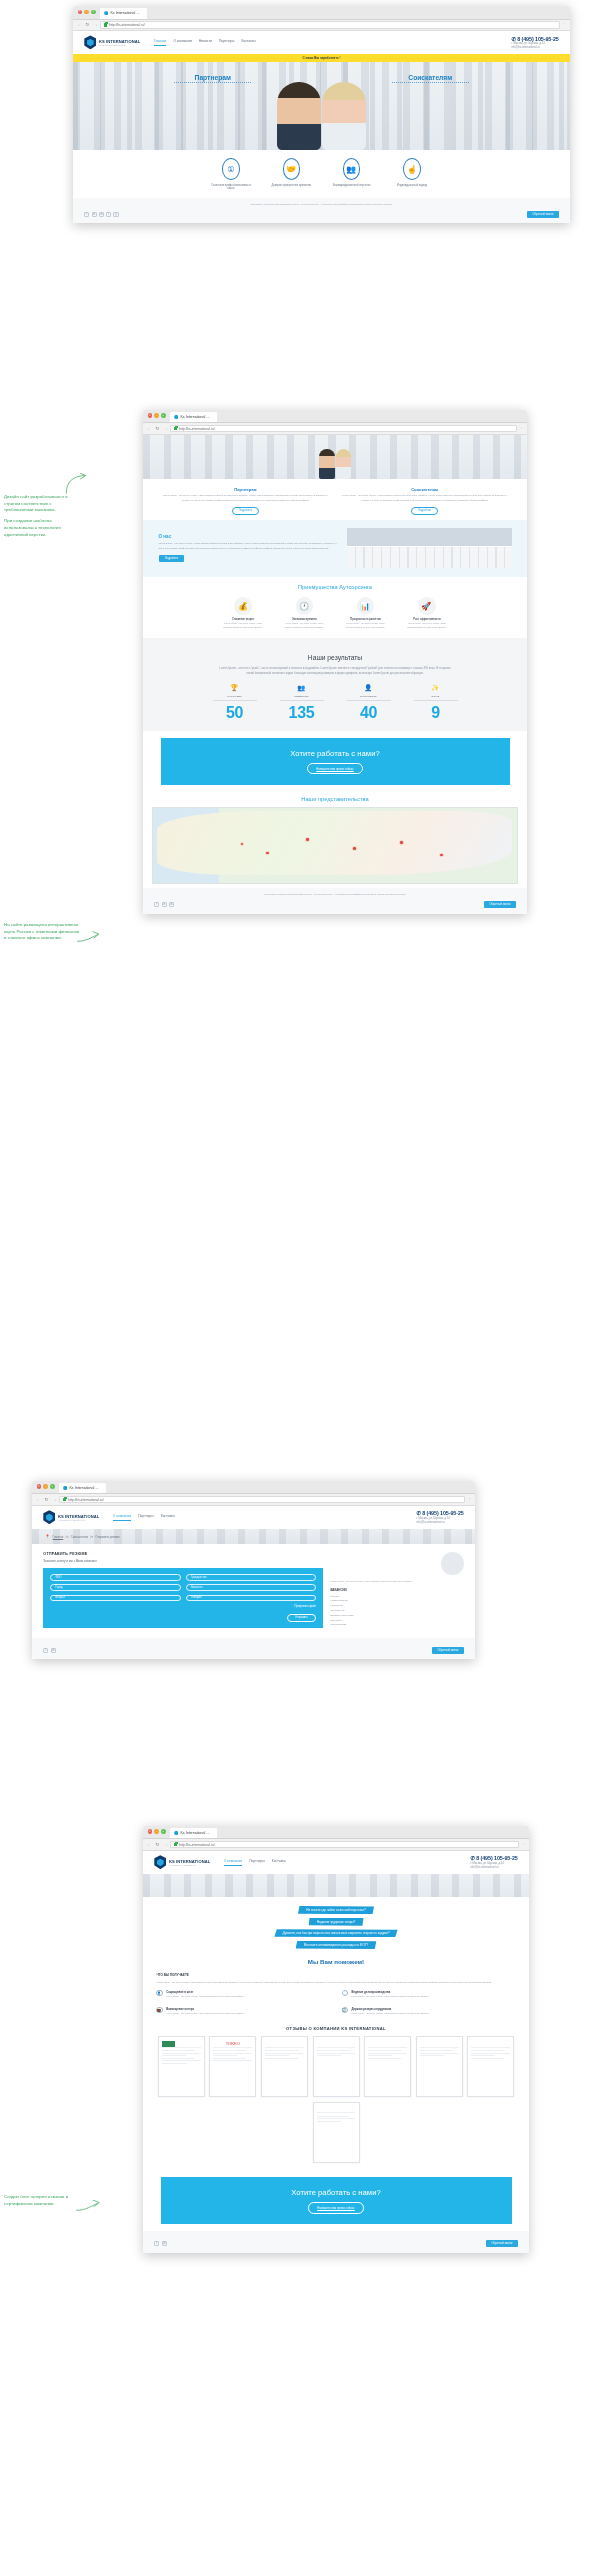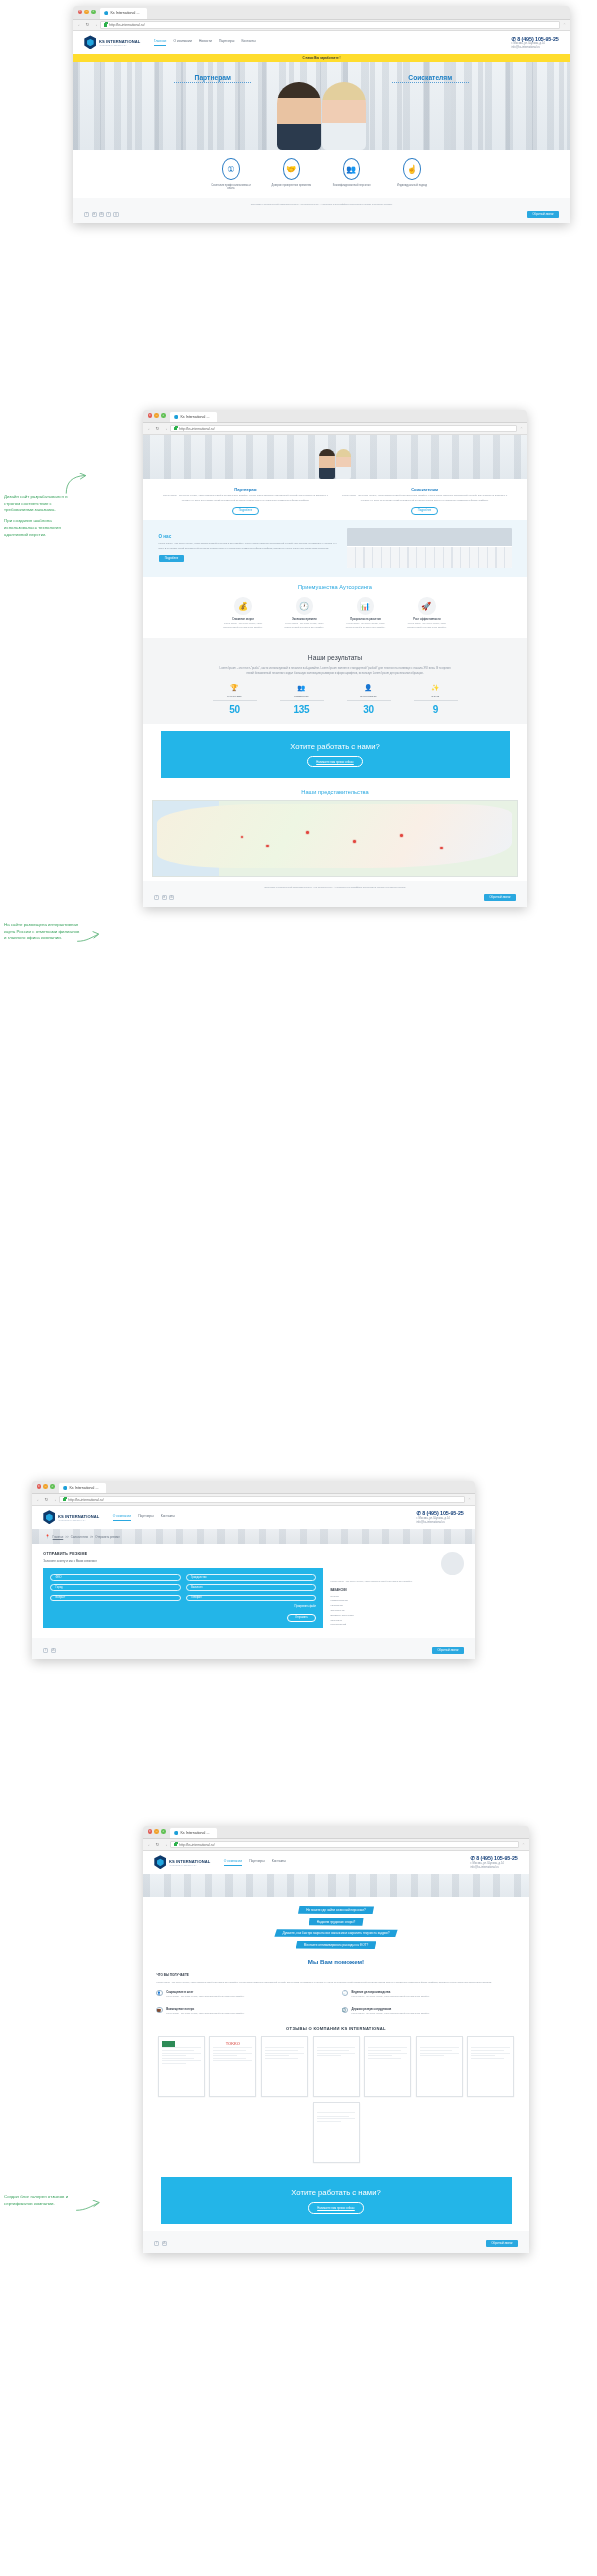--- a/index.html
+++ b/index.html
@@ -122,21 +122,21 @@
   .adv h4 { font-size:2.6px; color:#4c5663; margin-bottom:1.5px; }
   .adv p { font-size:2.2px; color:#97a1ac; line-height:1.6; }
 
   .results { background:#f4f5f6; padding:8.2px 0 9.3px; }
   .stats { display:flex; justify-content:center; gap:23px; margin-top:7.2px; }
   .stat { width:44px; text-align:center; }
   .stat .ic { font-size:6.7px; color:#9aa4b0; }
   .stat .lbl { font-size:2.4px; color:#5b6674; letter-spacing:0.3px; font-weight:bold;
     margin:3.1px 0 2.6px; }
   .stat .ln { border-top:0.5px solid #d8dce0; margin-bottom:2.6px; }
-  .stat .num { font-size:10px; color:#1ba9e4; font-weight:bold; letter-spacing:-0.3px; }
+  .stat .num { font-size:16px; color:#1ba9e4; font-weight:bold; letter-spacing:-0.3px; }
 
   .cta { background:#23b5e8; margin:7.2px 17.5px; padding:10.3px 0; text-align:center; }
   .cta h2 { color:#fff; font-size:7.7px; font-weight:normal; margin-bottom:5.2px; }
   .cta a { display:inline-block; border:0.5px solid #fff; color:#fff; font-size:2.8px;
     padding:2.6px 8.2px; border-radius:5.7px; }
 
   .map-wrap { padding:2.1px 0 0; }
   .map { height:77px; margin:4.1px 9.3px; position:relative; overflow:hidden;
     background:#e8f2e4; border:0.5px solid #dde3df; }
   .map .land { position:absolute; inset:3.1px 5.2px 8.2px 4.1px; border-radius:30% 16% 40% 22%;
@@ -431,21 +431,21 @@
         <div class="stat">
           <div class="ic">👥</div>
           <div class="lbl">КЛИЕНТЫ</div>
           <div class="ln"></div>
           <div class="num">135</div>
         </div>
         <div class="stat">
           <div class="ic">👤</div>
           <div class="lbl">ПАРТНЕРЫ</div>
           <div class="ln"></div>
-          <div class="num">30</div>
+          <div class="num">40</div>
         </div>
         <div class="stat">
           <div class="ic">✨</div>
           <div class="lbl">СТАЖ</div>
           <div class="ln"></div>
           <div class="num">9</div>
         </div>
       </div>
     </div>
 

